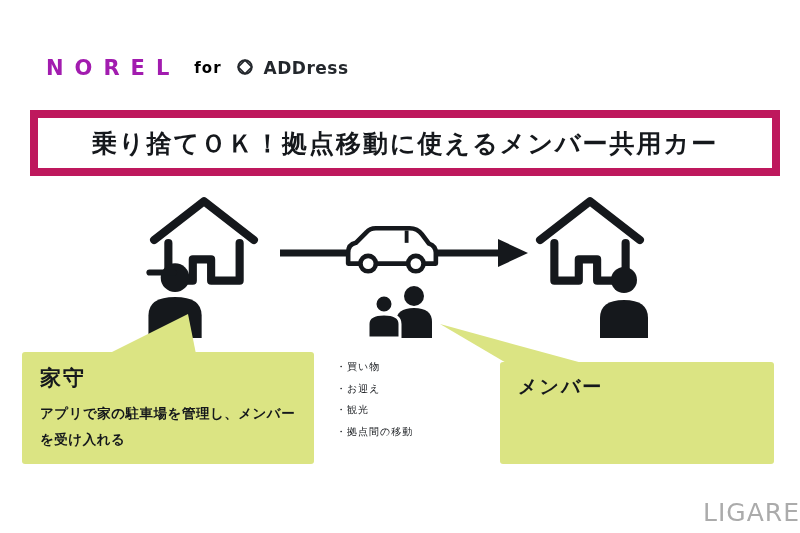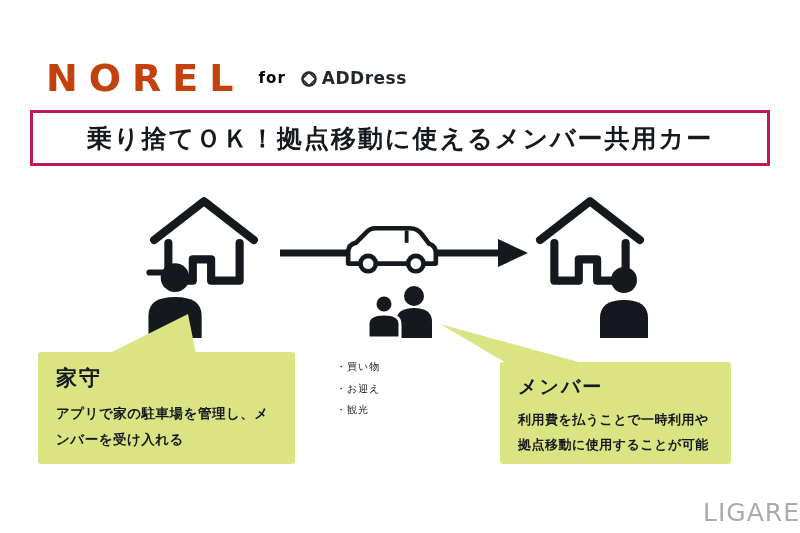--- a/index.html
+++ b/index.html
@@ -3,40 +3,40 @@
 <meta charset="utf-8">
 <style>
   html,body{margin:0;padding:0;background:#ffffff;}
   .stage{
     position:relative;width:800px;height:533px;background:#ffffff;
     font-family:"DejaVu Sans","Liberation Sans",sans-serif;color:#111;
     overflow:hidden;
   }
   
   .logo-row{position:absolute;left:46px;top:56px;display:flex;align-items:center;gap:14px;}
-  .norel{font-size:38px;font-weight:700;letter-spacing:11px;color:#c2410c;}
+  .norel{font-size:21px;font-weight:700;letter-spacing:11px;color:#a21caf;}
   .for-txt{font-size:15px;font-weight:700;color:#000000;letter-spacing:1px;}
-  .addr-wrap{display:flex;align-items:flex-end;gap:4px;}
+  .addr-wrap{display:flex;align-items:flex-start;gap:10px;}
   .addr-icon{width:18px;height:18px;display:inline-block;}
   .addr-txt{font-size:17px;font-weight:700;color:#23272c;letter-spacing:0.5px;}
   
   .banner{
     position:absolute;left:30px;top:110px;width:734px;height:50px;
-    border:3px solid #be185d;display:flex;align-items:center;justify-content:center;
+    border:8px solid #be185d;display:flex;align-items:center;justify-content:center;
   }
   .banner-title{font-size:25px;font-weight:700;letter-spacing:2px;color:#15181c;white-space:nowrap;}
   
   .abs{position:absolute;}
   
   .bubble{
     position:absolute;background:#dbe483;border-radius:3px;
     padding:12px 16px 14px 18px;box-sizing:border-box;
   }
-  .bubble-left{left:38px;top:352px;width:257px;height:112px;}
-  .bubble-right{left:500px;top:362px;width:231px;height:102px;}
+  .bubble-left{left:22px;top:352px;width:292px;height:112px;}
+  .bubble-right{left:500px;top:362px;width:274px;height:102px;}
   .bubble-title{font-size:21px;font-weight:700;color:#15181c;margin-bottom:8px;letter-spacing:2px;}
   .bubble-body{font-size:13.5px;line-height:1.95;color:#15181c;letter-spacing:0.5px;font-weight:bold;}
   .tail{position:absolute;}
   
   .purpose-list{position:absolute;left:336px;top:356px;font-size:10px;line-height:2.15;color:#15181c;letter-spacing:1px;}
   
   .watermark{
     position:absolute;right:0;bottom:6px;font-size:25px;color:#ababab;
     letter-spacing:1px;font-weight:400;
   }
@@ -108,26 +108,26 @@
 
   <div class="bubble bubble-left">
     <div class="bubble-title">家守</div>
     <div class="bubble-body">アプリで家の駐車場を管理し、メンバーを受け入れる</div>
   </div>
 
   <div class="purpose-list">
     <div>・買い物</div>
     <div>・お迎え</div>
     <div>・観光</div>
+    <div>・拠点間の移動</div>
   </div>
 
   <svg class="tail" style="left:438px;top:322px;width:150px;height:42px;" viewBox="0 0 150 42">
     <polygon points="2,2 70,42 148,42" fill="#dbe483"></polygon>
   </svg>
 
   <div class="bubble bubble-right">
     <div class="bubble-title" style="font-size:19px;">メンバー</div>
-    <div class="bubble-body" style="font-size:13px;line-height:1.9;">利用費を払うことで一時利用や拠点移動に使用することが可能</div>
   </div>
 
   <div class="watermark">LIGARE</div>
 
 </div>
 
 </body></html>

